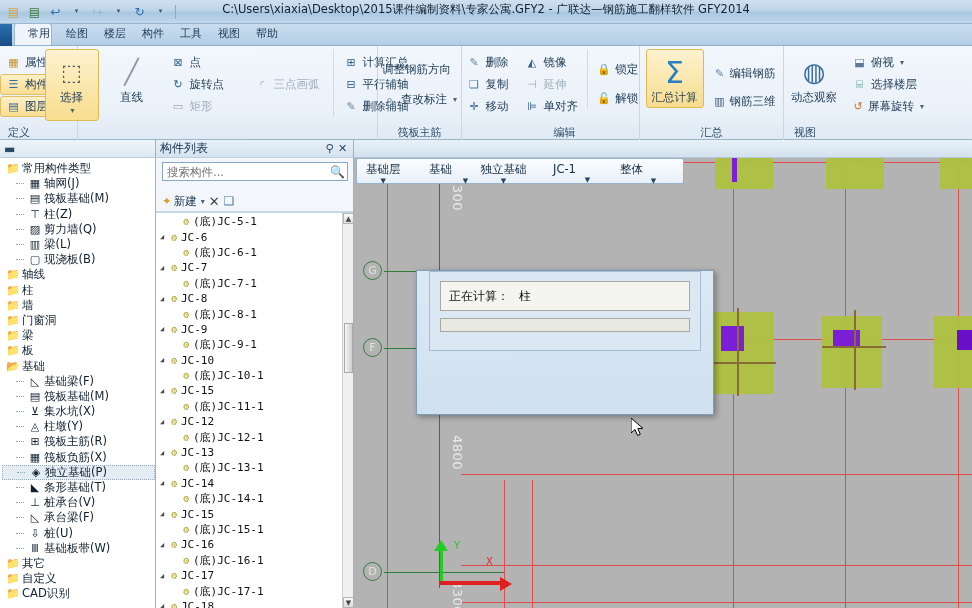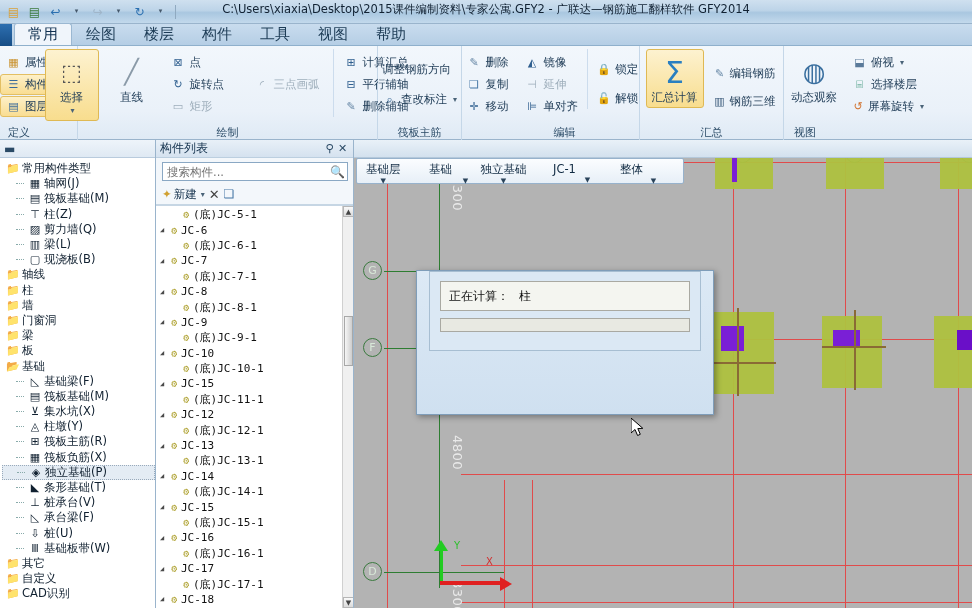--- a/index.html
+++ b/index.html
@@ -33,21 +33,21 @@
   .win-btn { width: 28px; height: 18px; }
 
   
   .ribbon-tabs {
     position: absolute; left: 0; top: 24px; width: 972px; height: 22px;
     background: linear-gradient(to bottom, #c9dcee, #b5cee5);
     border-bottom: 1px solid #8fb0cc;
     display: flex; align-items: flex-end; padding-left: 14px;
   }
   .rtab {
-    padding: 2px 13px 3px 13px; font-size: 15px; color: #1c3b55;
+    padding: 2px 1px 3px 13px; font-size: 11px; color: #1c3b55;
     border: 1px solid transparent; border-bottom: none;
     border-radius: 3px 3px 0 0; line-height: 16px;
   }
   .rtab.active {
     background: #f0f5fb; border-color: #9bb8d2;
     color: #103050;
   }
   .orb {
     position: absolute; left: 0; top: 0; width: 12px; height: 22px;
     background: linear-gradient(to bottom, #2d6fb0, #164d86);
@@ -123,21 +123,21 @@
     display: flex; flex-direction: column;
   }
   .cl-title {
     height: 18px; background: linear-gradient(to bottom,#e8f0f8,#d5e2ef);
     display: flex; align-items: center; padding: 0 4px;
     font-size: 12px; color: #14324e; border-bottom: 1px solid #bccfe0;
   }
   .cl-title .sp { flex: 1; }
   .cl-title .tbtn { width: 13px; text-align: center; font-size: 11px; color: #2b4a66; }
   .cl-search {
-    margin: 4px 5px 3px 6px; height: 19px; background: #fff;
+    margin: 4px 5px 10px 6px; height: 19px; background: #fff;
     border: 1px solid #8aa8c4; display: flex; align-items: center; padding: 0 2px 0 4px;
   }
   .cl-search input {
     flex: 1; border: none; outline: none; font-size: 11.5px; color: #999;
     font-family: inherit; background: transparent;
   }
   .cl-toolbar {
     height: 21px; display: flex; align-items: center; gap: 4px;
     padding: 0 6px; border-bottom: 1px solid #c6d6e4;
   }
@@ -356,21 +356,20 @@
           <div class="ritem">
             <span class="ic" style="color:#2f5f8f;">⊟</span>
             <span>平行辅轴</span>
           </div>
           <div class="ritem">
             <span class="ic" style="color:#6a8aa8;">✎</span>
             <span>删除辅轴</span>
           </div>
         </div>
       </div>
-      <div class="rgroup-label">绘制</div>
     </div>
 
     <div class="rgroup" style="width:84px;">
       <div class="rgroup-body">
         <div class="rcol" style="padding-top:10px;">
           <div class="ritem">
             <span>调整钢筋方向</span>
           </div>
           <div class="ritem" style="margin-top:8px;">
             <span class="ic" style="color:#2f5f8f;">⌕</span>

